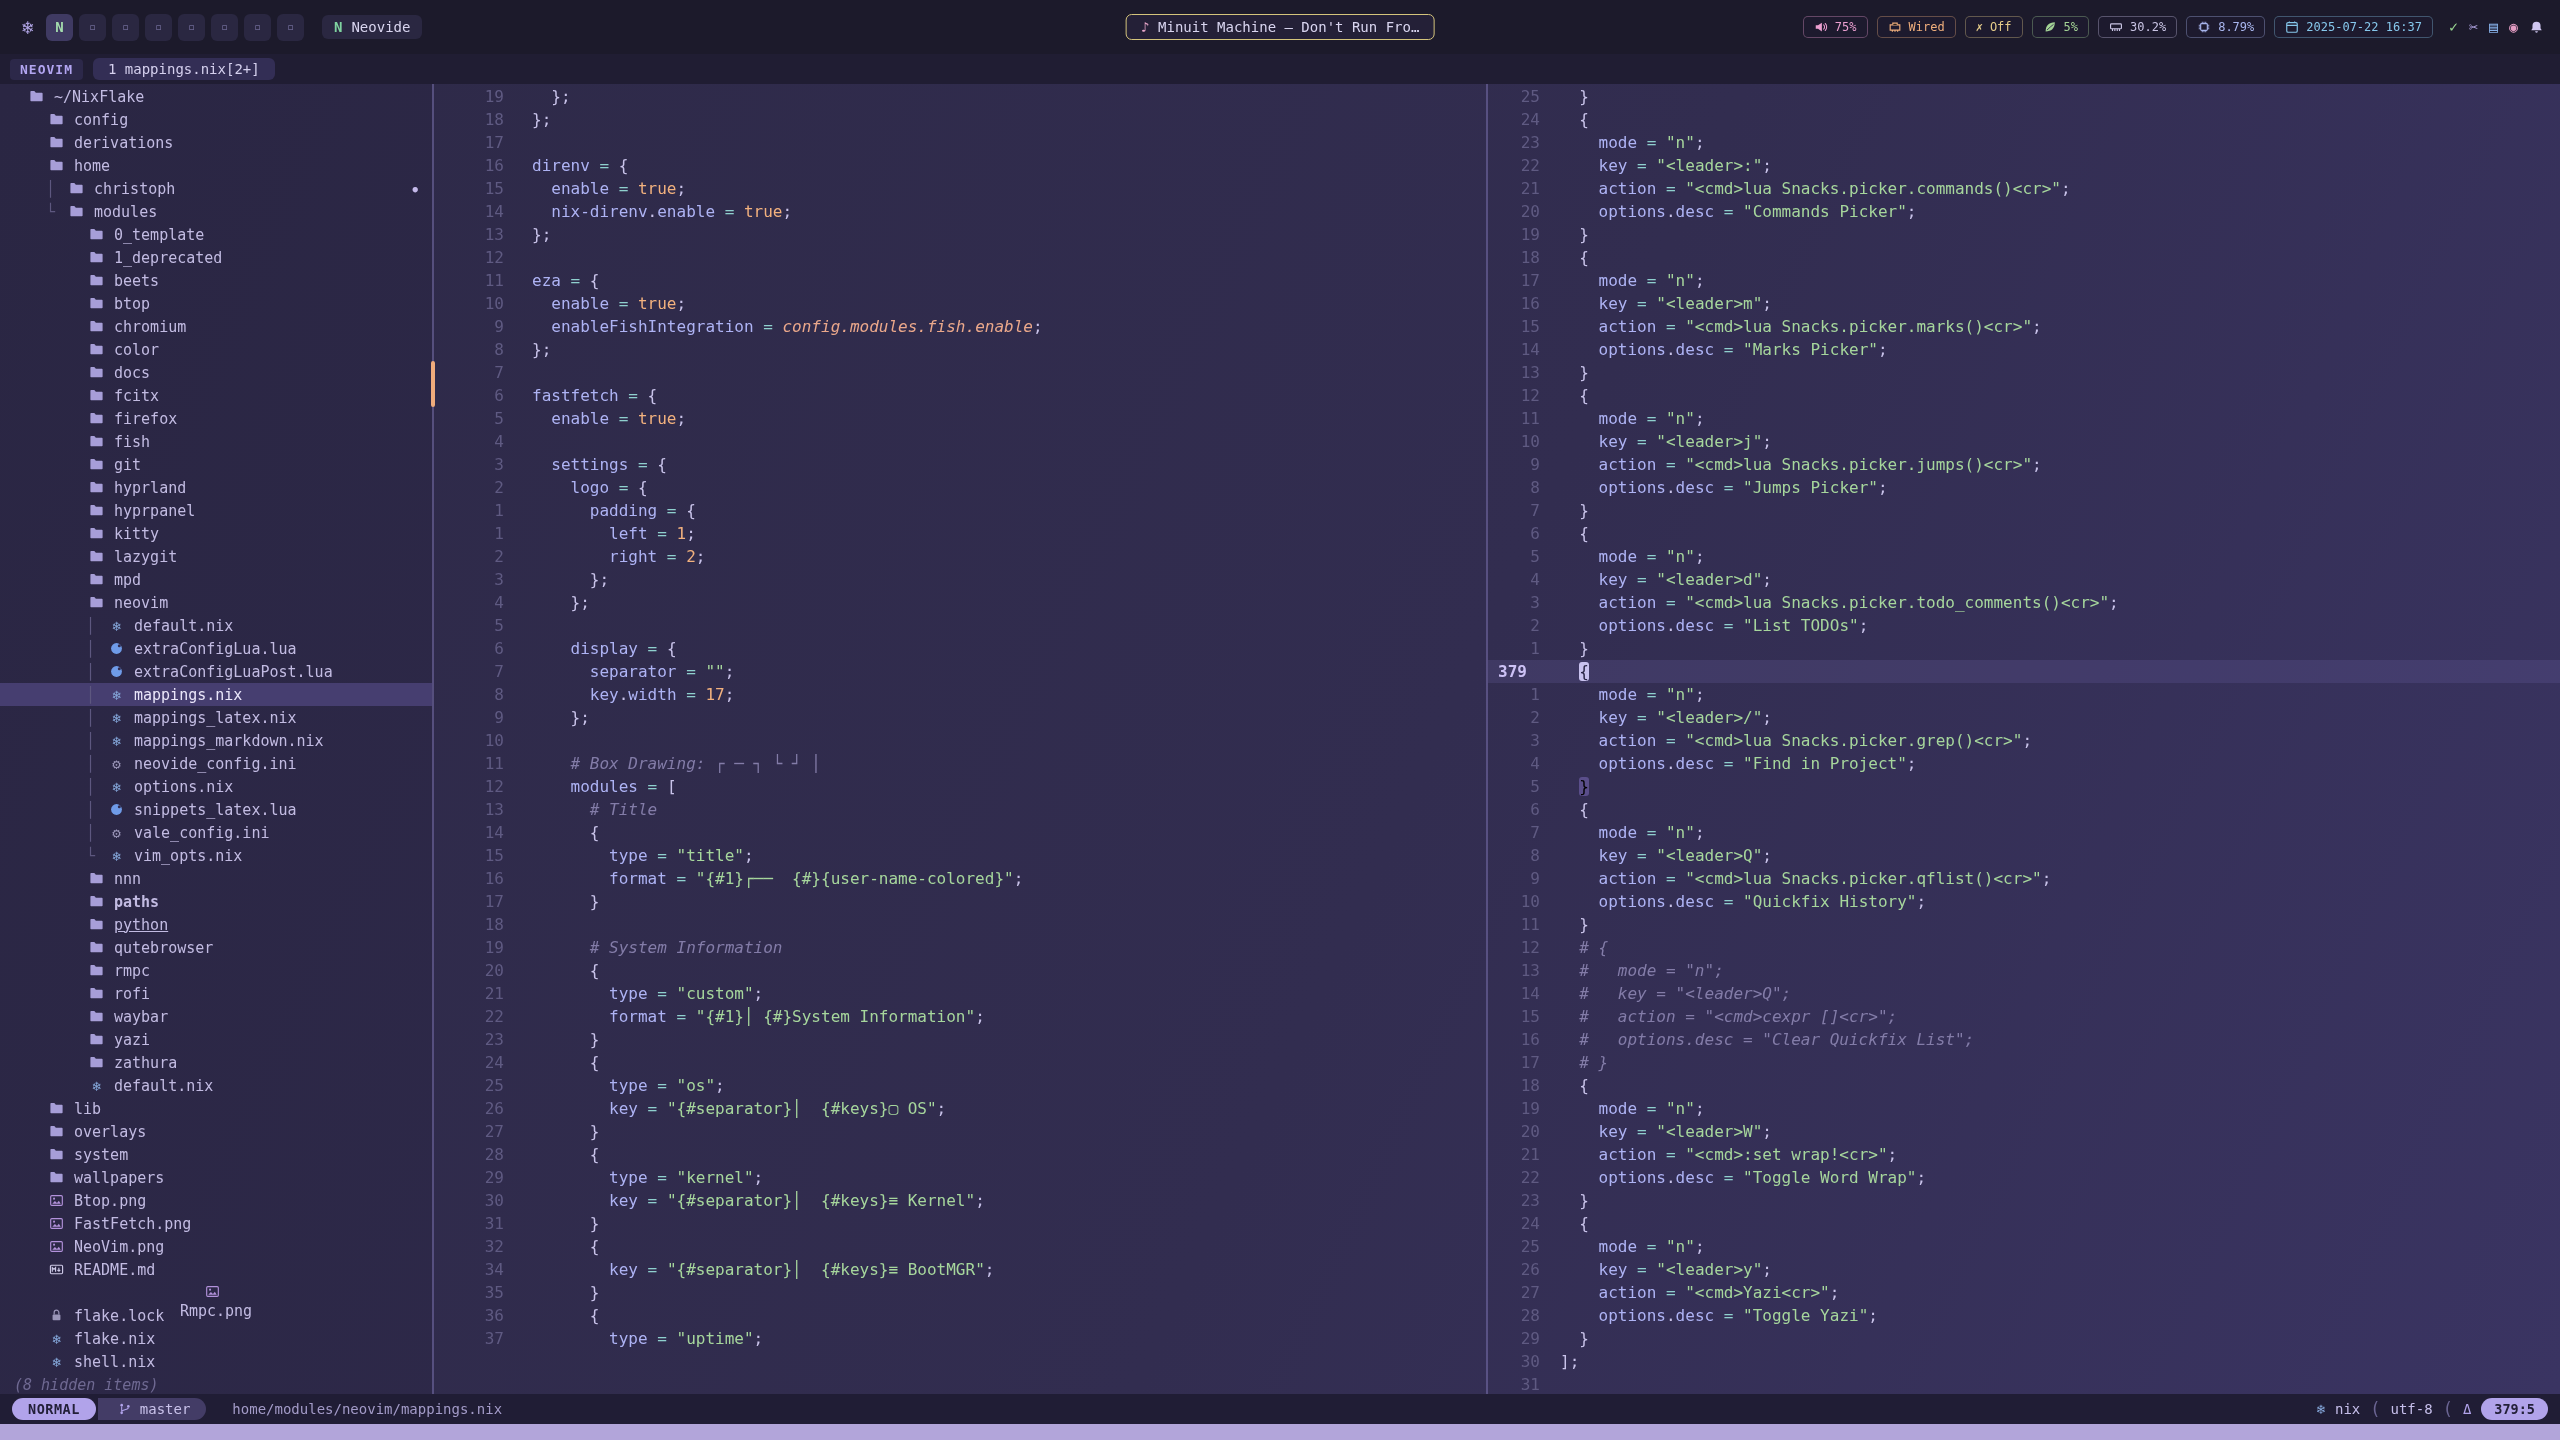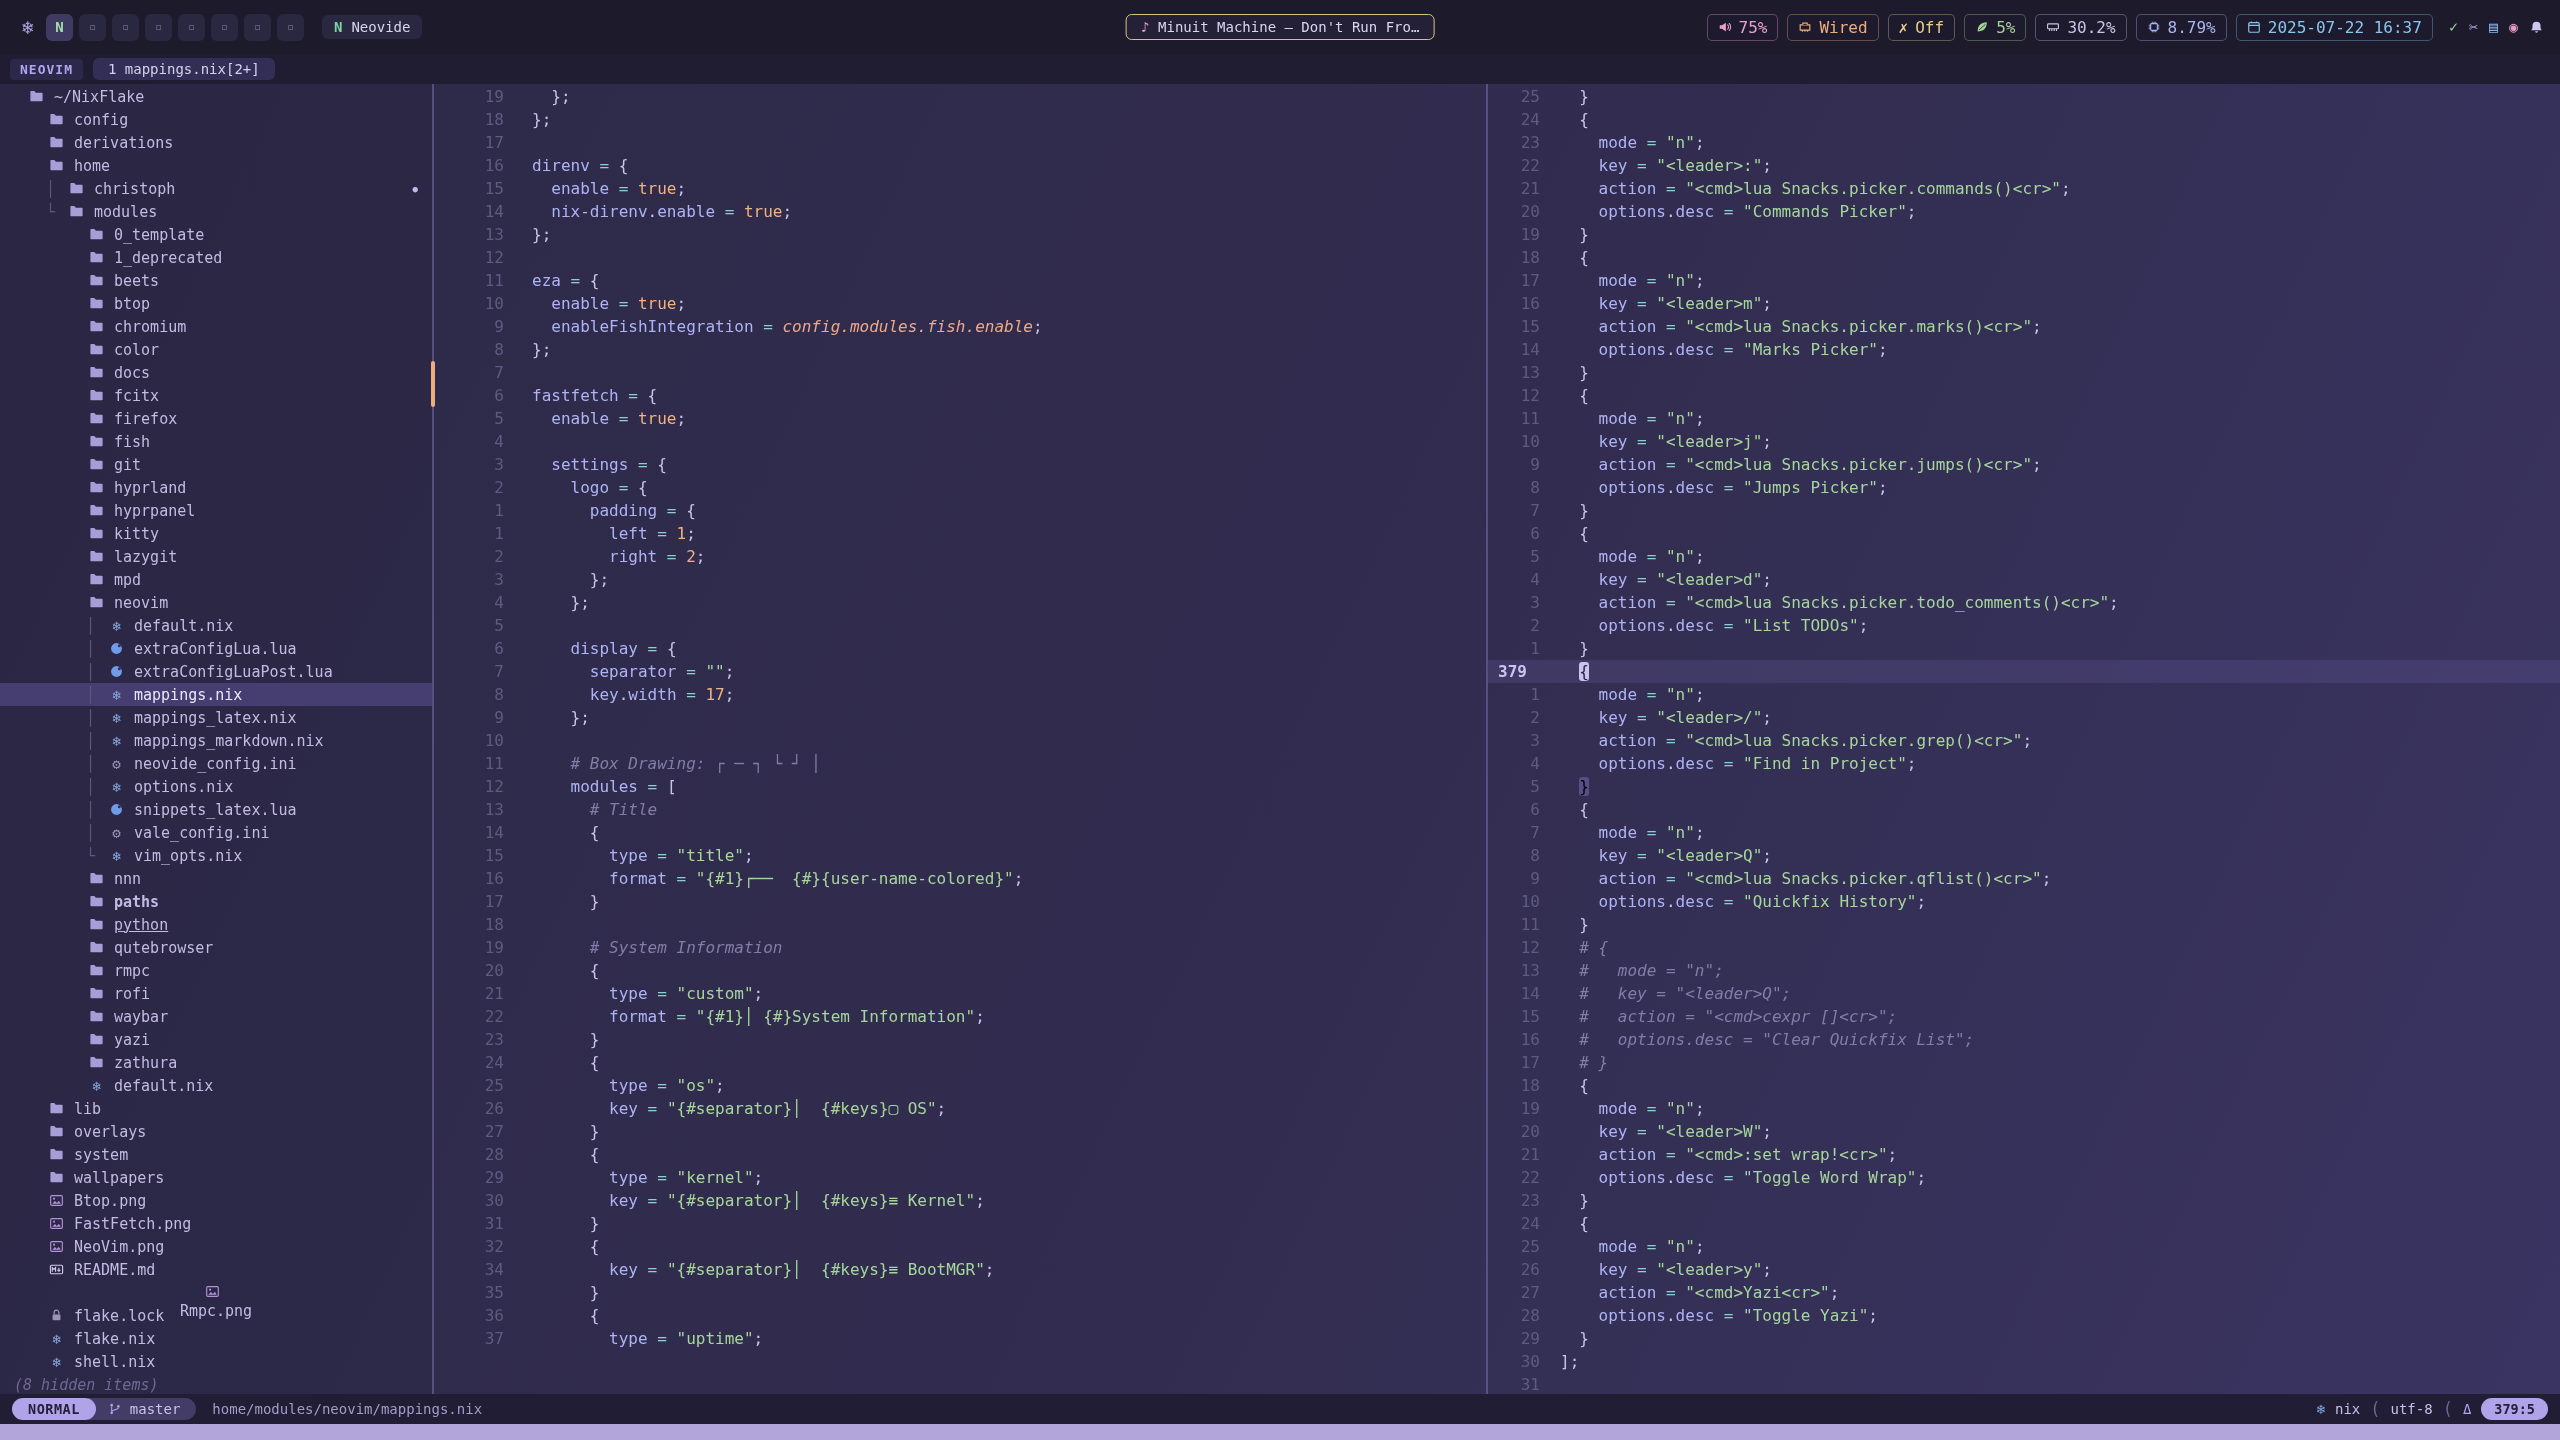--- a/index.html
+++ b/index.html
@@ -18,21 +18,21 @@
   .appind { display:flex; gap:9px; align-items:center; background:#2a2741; border-radius:6px;
             padding:4px 12px; margin-left:12px; font-size:14px; color:#d9d5ef; }
   .appind .nvd { color:#7fd3a0; font-weight:bold; }
   .music { position:absolute; left:50%; top:50%; transform:translate(-50%,-50%);
            border:1px solid #d4c47c; border-radius:6px; padding:4px 14px; display:flex;
            gap:9px; align-items:center; color:#d9d5f0; font-size:14px; background:rgba(38,34,58,.85); }
   .music .note { color:#eaa8cc; }
   .tb-right { margin-left:auto; display:flex; align-items:center; }
   #modules { display:flex; align-items:center; gap:9px; }
   .mod { display:flex; align-items:center; gap:7px; border:1px solid; border-radius:5px;
-         padding:3px 10px; font-size:16px; background:rgba(30,27,48,.6); }
+         padding:3px 10px; font-size:12px; background:rgba(30,27,48,.6); }
   .mod .ic, .tray .ic { display:inline-flex; }
   .mod svg { width:14px; height:14px; display:block; }
   #tray { display:flex; align-items:center; gap:11px; margin-left:16px; font-size:15px; }
   #tray svg { width:15px; height:15px; display:block; }
 
   
   .tabline { height:30px; flex:0 0 30px; background:#201d33; display:flex; align-items:center;
              padding-left:10px; gap:10px; }
   .nv-badge { color:#b2a5f0; font-weight:bold; letter-spacing:1px; font-size:13px;
               background:#2c2849; padding:3px 10px; border-radius:4px; }
@@ -72,21 +72,21 @@
   .line.cur .lnum { text-align:left; padding-left:10px; color:#cdc2f6; font-weight:bold; }
   .k-t { color:#c9c3ea; } .k-i { color:#aeb3f4; } .k-o { color:#8fd0ce; }
   .k-s { color:#a6d69c; } .k-n { color:#f2b17e; }
   .k-c { color:#837ca8; font-style:italic; }
   .k-f { color:#eba88b; font-style:italic; }
   .k-x { background:#c9c2ef; color:#272344; border-radius:3px; }
   .k-m { background:#5a4e8a; border-radius:3px; }
 
   
   .statusline { height:30px; flex:0 0 30px; background:#201d35; display:flex; align-items:center;
-                padding:0 12px; gap:6px; color:#a39bc8; font-size:14px;justify-content:flex-end; }
+                padding:0 12px; gap:16px; color:#a39bc8; font-size:14px;justify-content:flex-end; }
   .mode-pill { background:#b1a3ea; color:#232039; font-weight:bold; padding:3px 16px;
                border-radius:12px; font-size:13.5px; letter-spacing:.5px; position:relative; z-index:2; }
   .branch-seg { background:#433c66; color:#c9c2ea; padding:3px 16px 3px 20px;
                 border-radius:0 12px 12px 0; margin-left:-14px; display:flex; gap:8px; align-items:center; }
   .branch-seg svg { width:14px; height:14px; display:block; color:#b1a3ea; }
   .path { margin-left:10px; }
   .sl-right { margin-left:auto; display:flex; align-items:center; gap:10px; color:#c5beea; }
   .ft-ic { color:#86a9dc; }
   .sep { color:#6a6492; font-size:17px; }
   .delta { color:#b1a3ea; }

